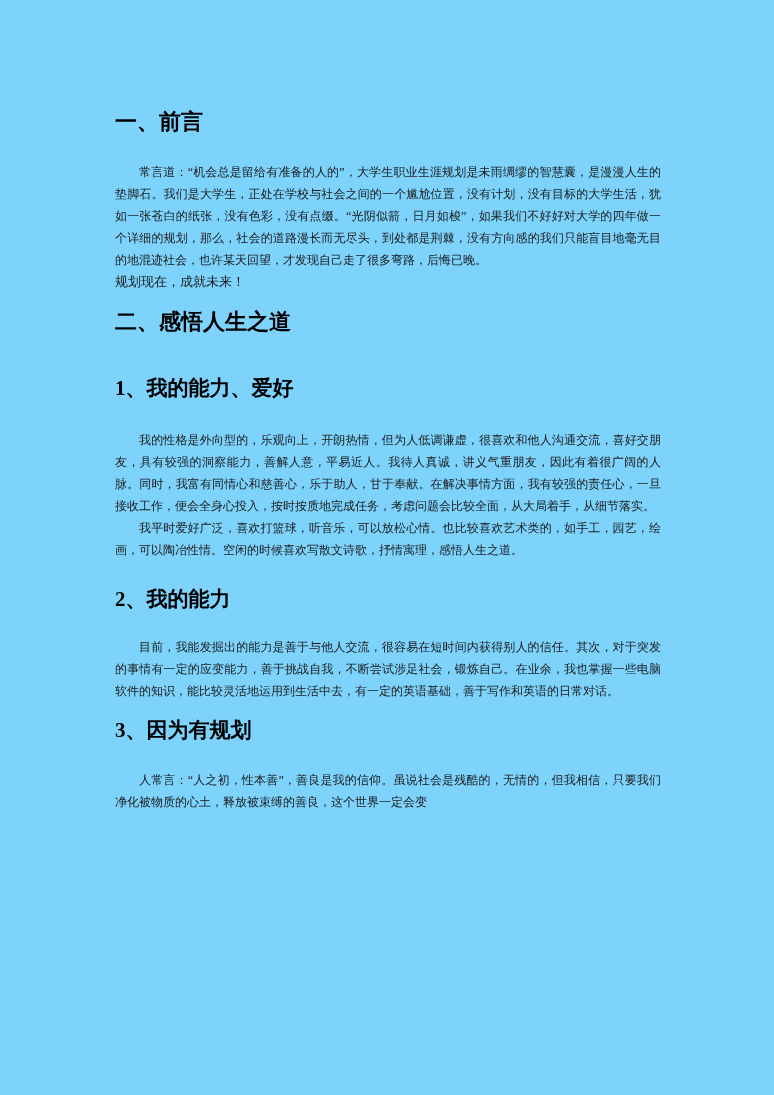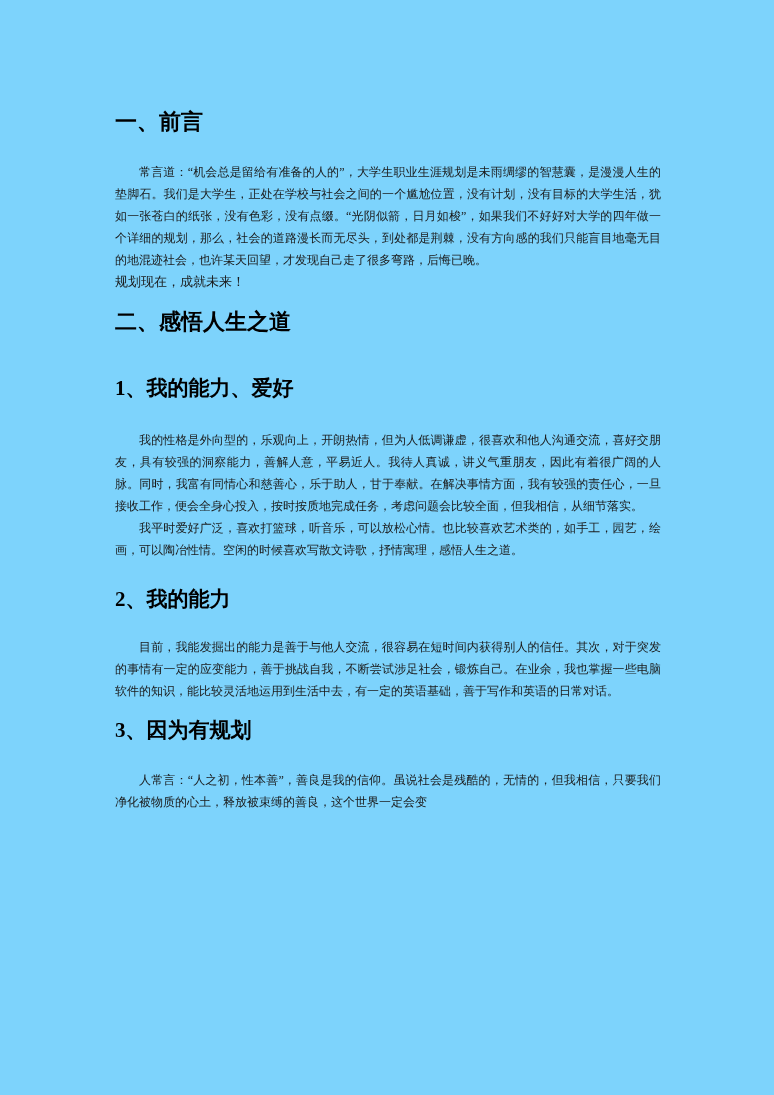--- a/index.html
+++ b/index.html
@@ -75,21 +75,21 @@
 
   <p class="para p-preface-1">常言道：“机会总是留给有准备的人的”，大学生职业生涯规划是未雨绸缪的智慧囊，是漫漫人生的垫脚石。我们是大学生，正处在学校与社会之间的一个尴尬位置，没有计划，没有目标的大学生活，犹如一张苍白的纸张，没有色彩，没有点缀。“光阴似箭，日月如梭”，如果我们不好好对大学的四年做一个详细的规划，那么，社会的道路漫长而无尽头，到处都是荆棘，没有方向感的我们只能盲目地毫无目的地混迹社会，也许某天回望，才发现自己走了很多弯路，后悔已晚。</p>
 
 
   <p class="para-small">规划现在，成就未来！</p>
 
   <h1 class="h1 h1-self">二、感悟人生之道</h1>
 
   <h2 class="h2 h2-personality"><span class="h2-num">1、</span><span>我的能力、爱好</span></h2>
 
-  <p class="para p-personality-1">我的性格是外向型的，乐观向上，开朗热情，但为人低调谦虚，很喜欢和他人沟通交流，喜好交朋友，具有较强的洞察能力，善解人意，平易近人。我待人真诚，讲义气重朋友，因此有着很广阔的人脉。同时，我富有同情心和慈善心，乐于助人，甘于奉献。在解决事情方面，我有较强的责任心，一旦接收工作，便会全身心投入，按时按质地完成任务，考虑问题会比较全面，但我相信，从细节落实。</p>
+  <p class="para p-personality-1">我的性格是外向型的，乐观向上，开朗热情，但为人低调谦虚，很喜欢和他人沟通交流，喜好交朋友，具有较强的洞察能力，善解人意，平易近人。我待人真诚，讲义气重朋友，因此有着很广阔的人脉。同时，我富有同情心和慈善心，乐于助人，甘于奉献。在解决事情方面，我有较强的责任心，一旦接收工作，便会全身心投入，按时按质地完成任务，考虑问题会比较全面，从大局着手，从细节落实。</p>
 
   <p class="para p-personality-2">我平时爱好广泛，喜欢打篮球，听音乐，可以放松心情。也比较喜欢艺术类的，如手工，园艺，绘画，可以陶冶性情。空闲的时候喜欢写散文诗歌，抒情寓理，感悟人生之道。</p>
 
   <h2 class="h2 h2-ability"><span class="h2-num">2、</span><span>我的能力</span></h2>
 
   <p class="para p-ability">目前，我能发掘出的能力是善于与他人交流，很容易在短时间内获得别人的信任。其次，对于突发的事情有一定的应变能力，善于挑战自我，不断尝试涉足社会，锻炼自己。在业余，我也掌握一些电脑软件的知识，能比较灵活地运用到生活中去，有一定的英语基础，善于写作和英语的日常对话。</p>
 
   <h2 class="h2 h2-values"><span class="h2-num">3、</span><span>因为有规划</span></h2>
 
   <p class="para p-values">人常言：“人之初，性本善”，善良是我的信仰。虽说社会是残酷的，无情的，但我相信，只要我们净化被物质的心土，释放被束缚的善良，这个世界一定会变</p>

